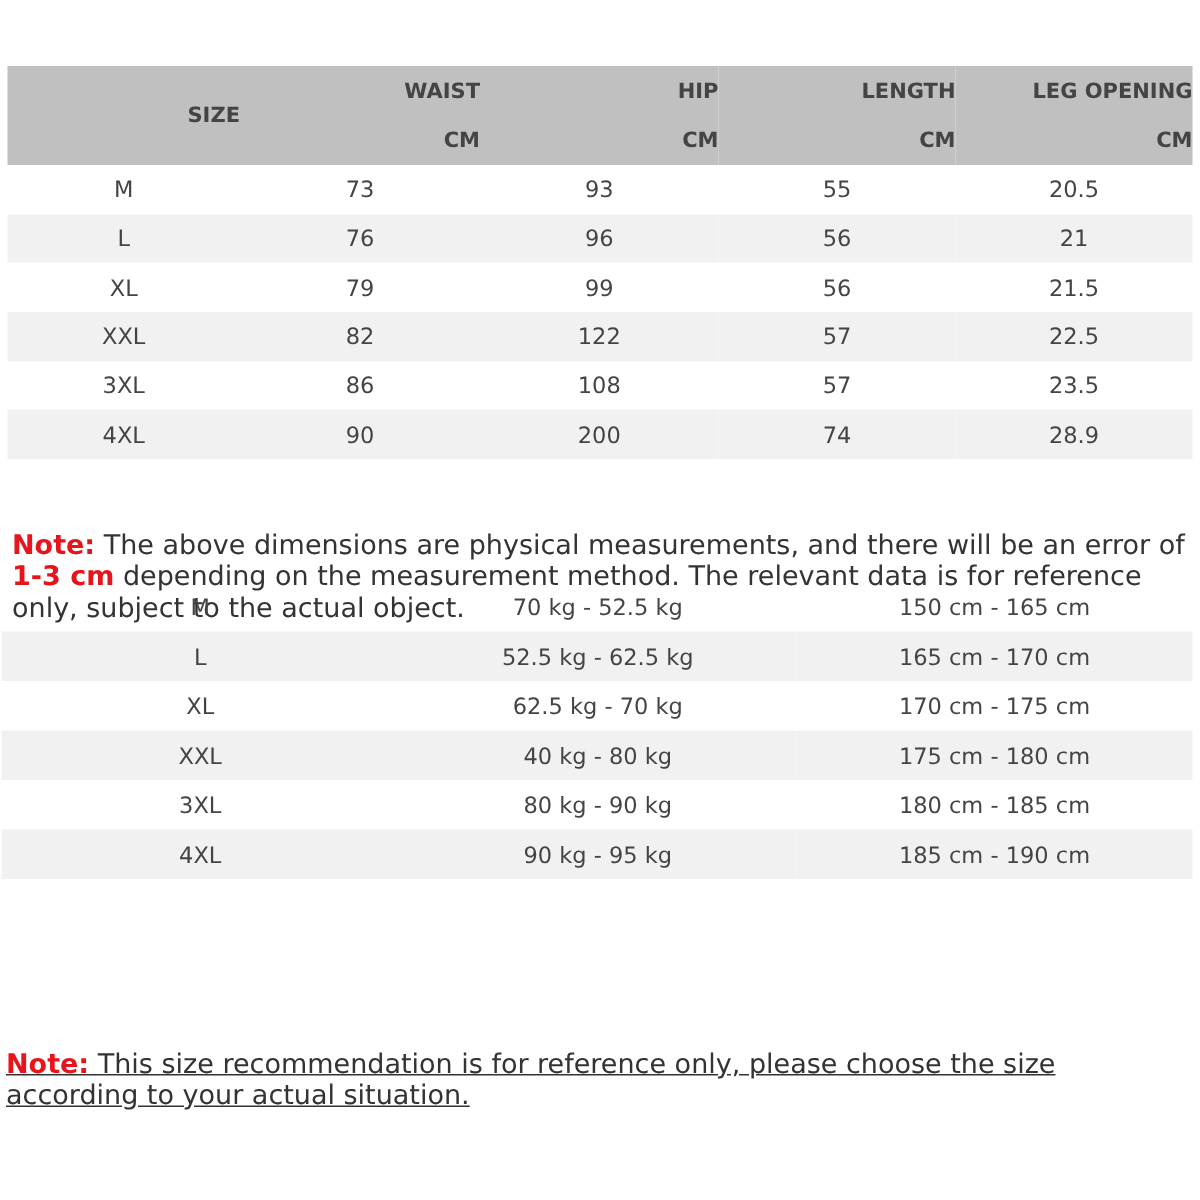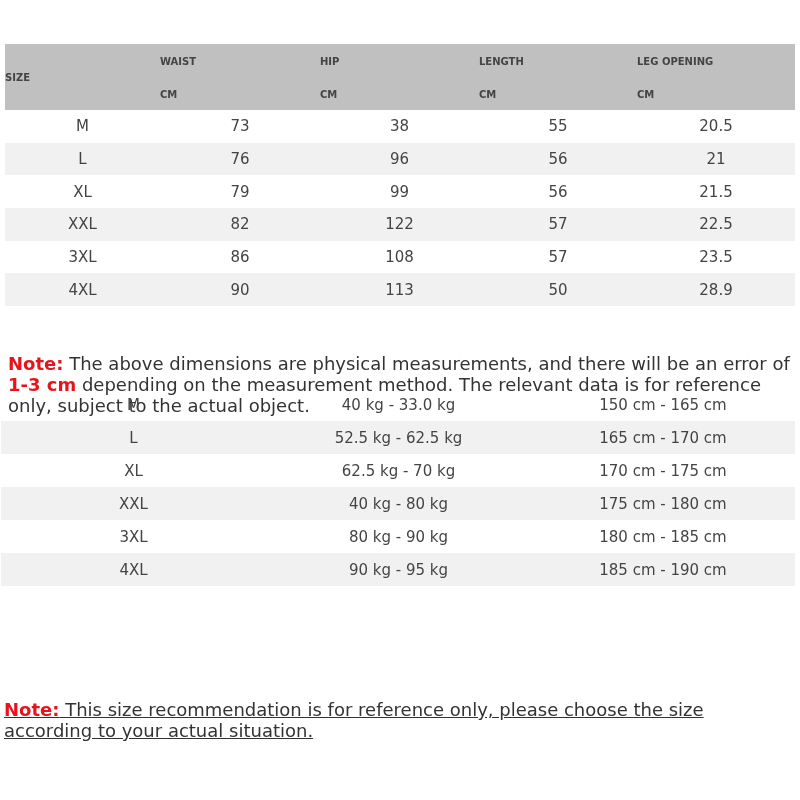--- a/index.html
+++ b/index.html
@@ -2,21 +2,21 @@
 <html><head>
   <meta charset="utf-8">
   <style>
     html, body { margin:0; padding:0; background:#ffffff; }
     body { width:800px; height:800px; position:relative; overflow:hidden;
       font-family:"DejaVu Sans", sans-serif; color:#444; }
     .tbl { position:absolute; border-collapse:collapse; table-layout:fixed; }
     .t1 { left:5px; top:44px; width:790px; }
     .t2 { left:1px; top:388px; width:794px; }
     .hdr { background:#c0c0c0; color:#ffffff; font-weight:bold; }
-    .hdr td { text-align:left; font-size:10px; padding:0; }
+    .hdr td { text-align:right; font-size:14px; padding:0; }
     td { text-align:center; font-size:15px; padding:0; color:#444; }
     .t1 .hrow1 td { height:34px; }
     .t1 .hrow2 td { height:32px; }
     .t1 .drow td { height:32.7px; }
     .t2 .hrow1 td { height:33px; }
     .t2 .hrow2 td { height:33px; }
     .t2 .drow td { height:33px; }
     tr.alt td { background:#f1f1f1; }
     .note { position:absolute; left:8px; font-size:18px; line-height:21px; color:#333; width:790px;margin-top:39px; }
     .note1 { top:314px; }
@@ -44,21 +44,21 @@
   </tr>
   <tr class="hdr hrow2">
     <td>CM</td>
     <td>CM</td>
     <td>CM</td>
     <td>CM</td>
   </tr>
   <tr class="drow">
     <td>M</td>
     <td>73</td>
-    <td>38</td>
+    <td>93</td>
     <td>55</td>
     <td>20.5</td>
   </tr>
   <tr class="drow alt">
     <td>L</td>
     <td>76</td>
     <td>96</td>
     <td>56</td>
     <td>21</td>
   </tr>
@@ -79,41 +79,41 @@
   <tr class="drow">
     <td>3XL</td>
     <td>86</td>
     <td>108</td>
     <td>57</td>
     <td>23.5</td>
   </tr>
   <tr class="drow alt">
     <td>4XL</td>
     <td>90</td>
-    <td>113</td>
-    <td>50</td>
+    <td>200</td>
+    <td>74</td>
     <td>28.9</td>
   </tr>
 </tbody>
   </table>
 
 <div class="note note1">
   <span class="red">Note:</span><span> The above dimensions are physical measurements, and there will be an error of </span><span class="red">1-3 cm</span><span> depending on the measurement method. The relevant data is for reference only, subject to the actual object.</span>
 </div>
 
 <table class="tbl t2">
   <colgroup>
       <col style="width:265px">
       <col style="width:265px">
       <col style="width:264px">
     </colgroup>
   <tbody>
   <tr class="drow">
     <td>M</td>
-    <td>40 kg - 33.0 kg</td>
+    <td>70 kg - 52.5 kg</td>
     <td>150 cm - 165 cm</td>
   </tr>
   <tr class="drow alt">
     <td>L</td>
     <td>52.5 kg - 62.5 kg</td>
     <td>165 cm - 170 cm</td>
   </tr>
   <tr class="drow">
     <td>XL</td>
     <td>62.5 kg - 70 kg</td>

